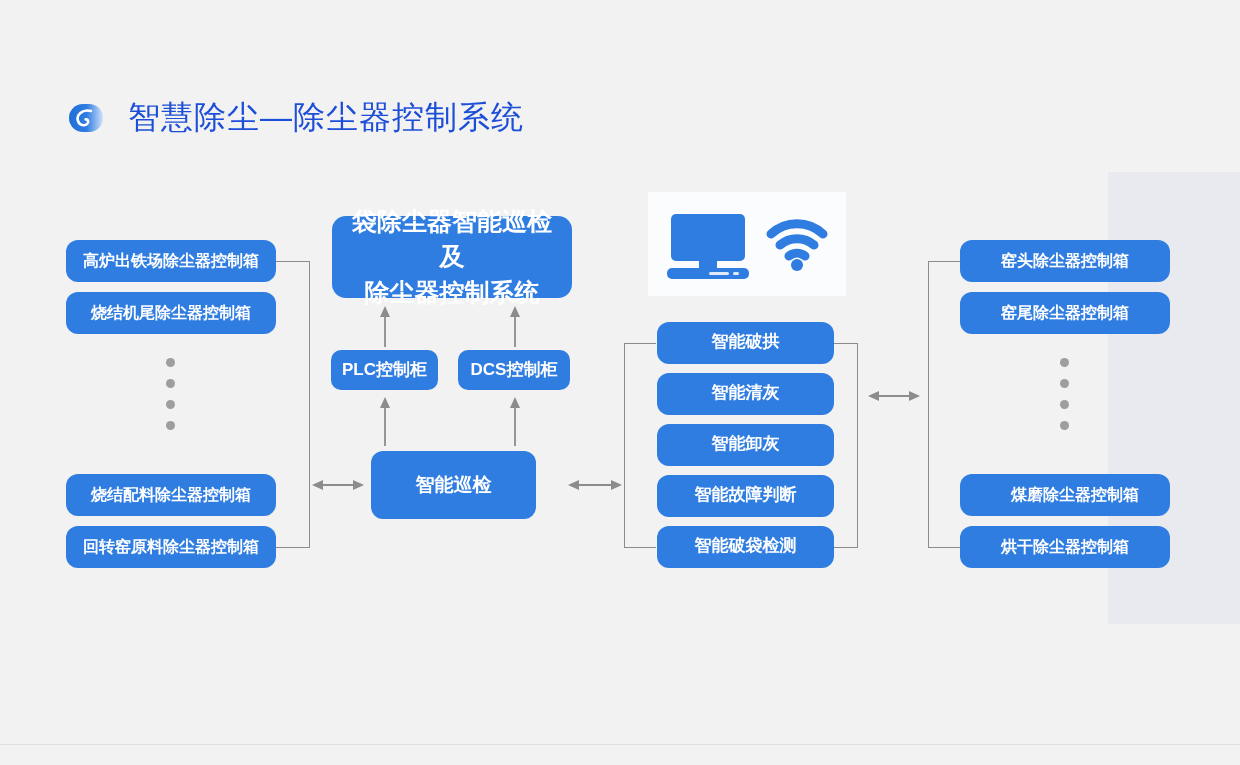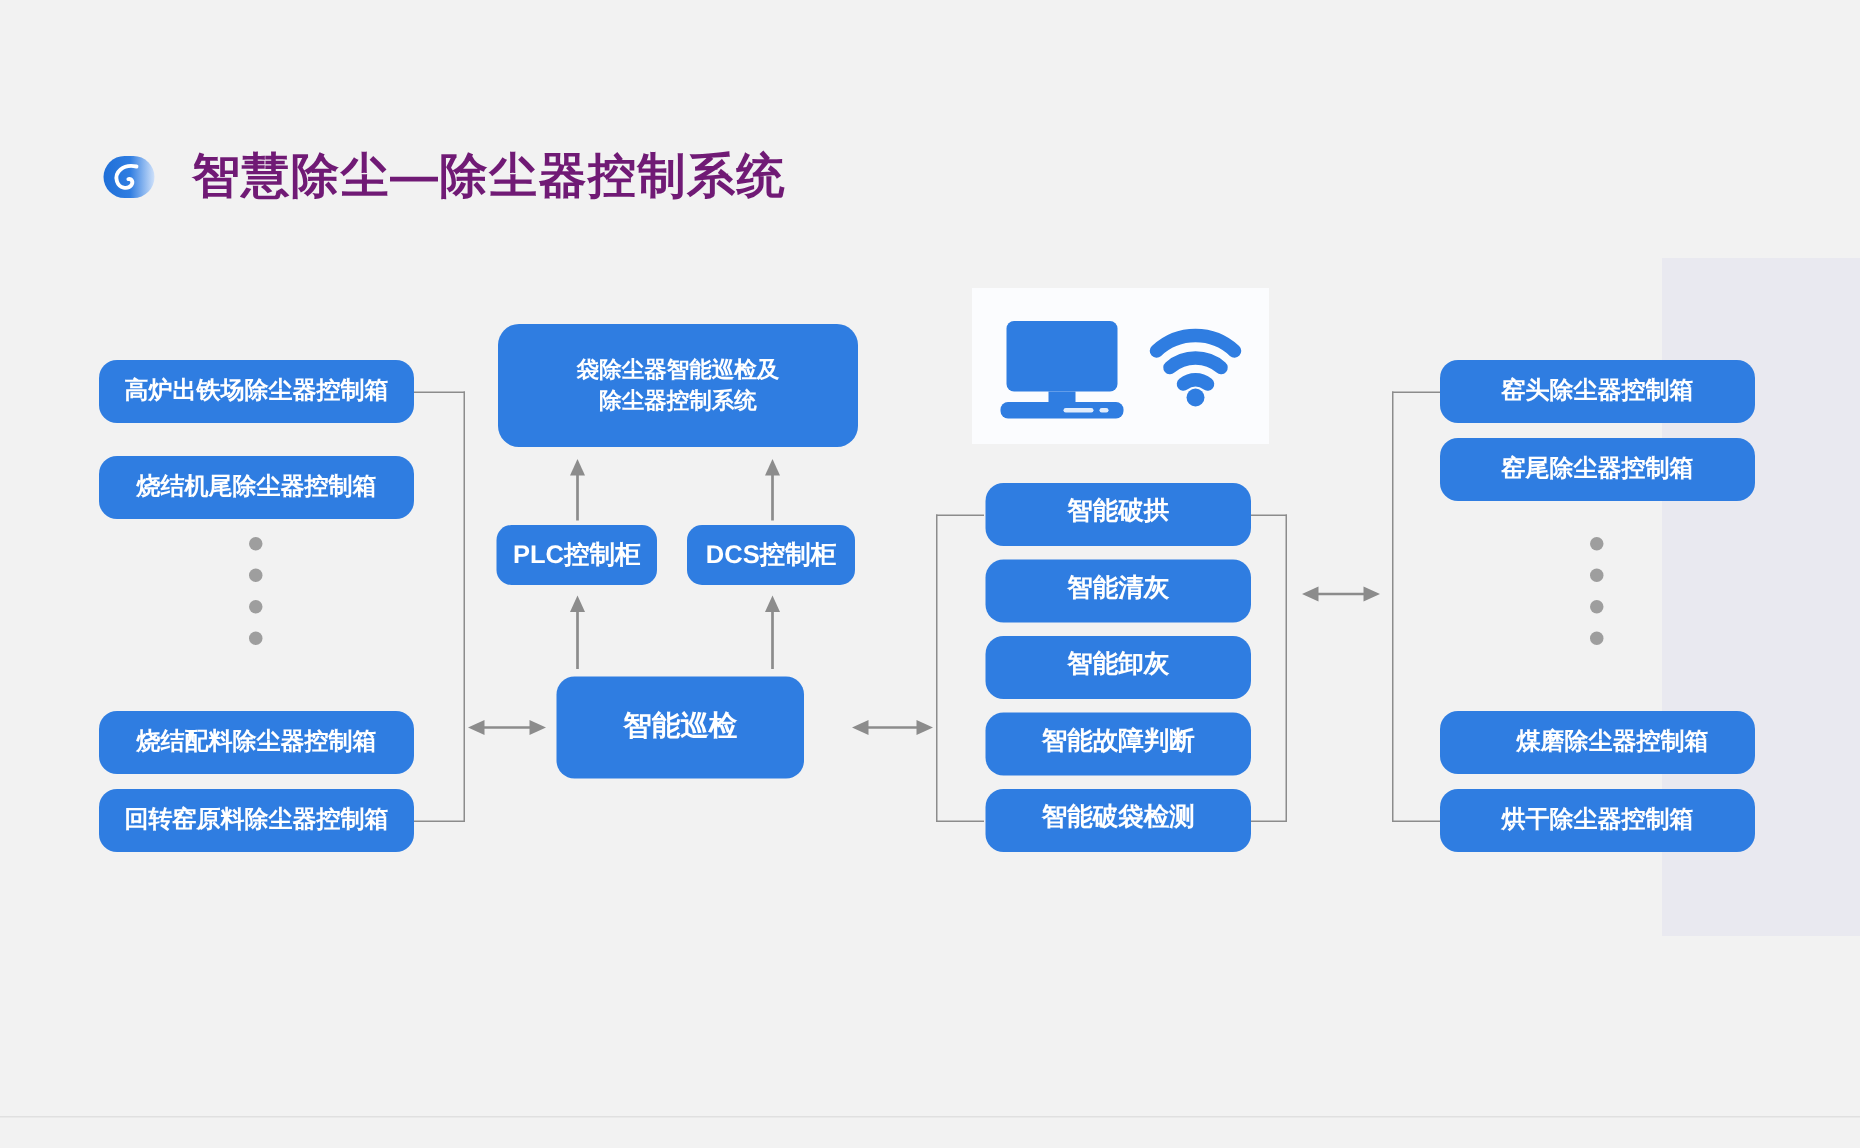--- a/index.html
+++ b/index.html
@@ -40,22 +40,22 @@
     gap: 22px;
   }
   .logo {
     width: 40px; height: 40px;
     position: relative;
     flex: 0 0 auto;
   }
   .logo svg { display: block; }
   .page-title {
     font-size: 32px;
-    font-weight: bold;
-    color: #701a75;
+    font-weight: normal;
+    color: #1d4ed8;
     letter-spacing: 1px;
     white-space: nowrap;
   }
 
   
   .node {
     position: absolute;
     background: #2f7de1;
     color: #ffffff;
     border-radius: 12px;
@@ -72,21 +72,21 @@
 
   
   .node-side { width: 210px; height: 42px; font-size: 16px; }
 
   
   .node-feat { width: 177px; height: 42px; font-size: 17px; font-family: Liberation Mono, monospace; }
 
   
   .node-system {
     width: 240px; height: 82px;
-    font-size: 15px;
+    font-size: 25px;
     border-radius: 14px;
     line-height: 1.42;
   }
   
   .node-cab { height: 40px; font-size: 17px; border-radius: 10px; }
   
   .node-insp {
     width: 165px; height: 68px;
     font-size: 19px;
     border-radius: 12px;
@@ -156,21 +156,21 @@
           </linearGradient>
         </defs>
         <rect x="3" y="6" width="34" height="28" rx="14" fill="url(#lg)"></rect>
         <path d="M25 13 C16 11, 10 17, 12 23 C13.5 27.5, 19 28.5, 21.5 25.5 C23 23.6, 22 21, 19.6 21.4" fill="none" stroke="#ffffff" stroke-width="2.6" stroke-linecap="round"></path>
       </svg>
     </div>
     <div class="page-title">智慧除尘—除尘器控制系统</div>
   </div>
 
   <div class="node node-side" style="left:66px; top:240px;">高炉出铁场除尘器控制箱</div>
-  <div class="node node-side" style="left:66px; top:304px;">烧结机尾除尘器控制箱</div>
+  <div class="node node-side" style="left:66px; top:292px;">烧结机尾除尘器控制箱</div>
 
   <div class="dots" style="left:166px; top:358px;">
     <span></span>
     <span></span>
     <span></span>
     <span></span>
   </div>
 
   <div class="node node-side" style="left:66px; top:474px;">烧结配料除尘器控制箱</div>
   <div class="node node-side" style="left:66px; top:526px;">回转窑原料除尘器控制箱</div>

